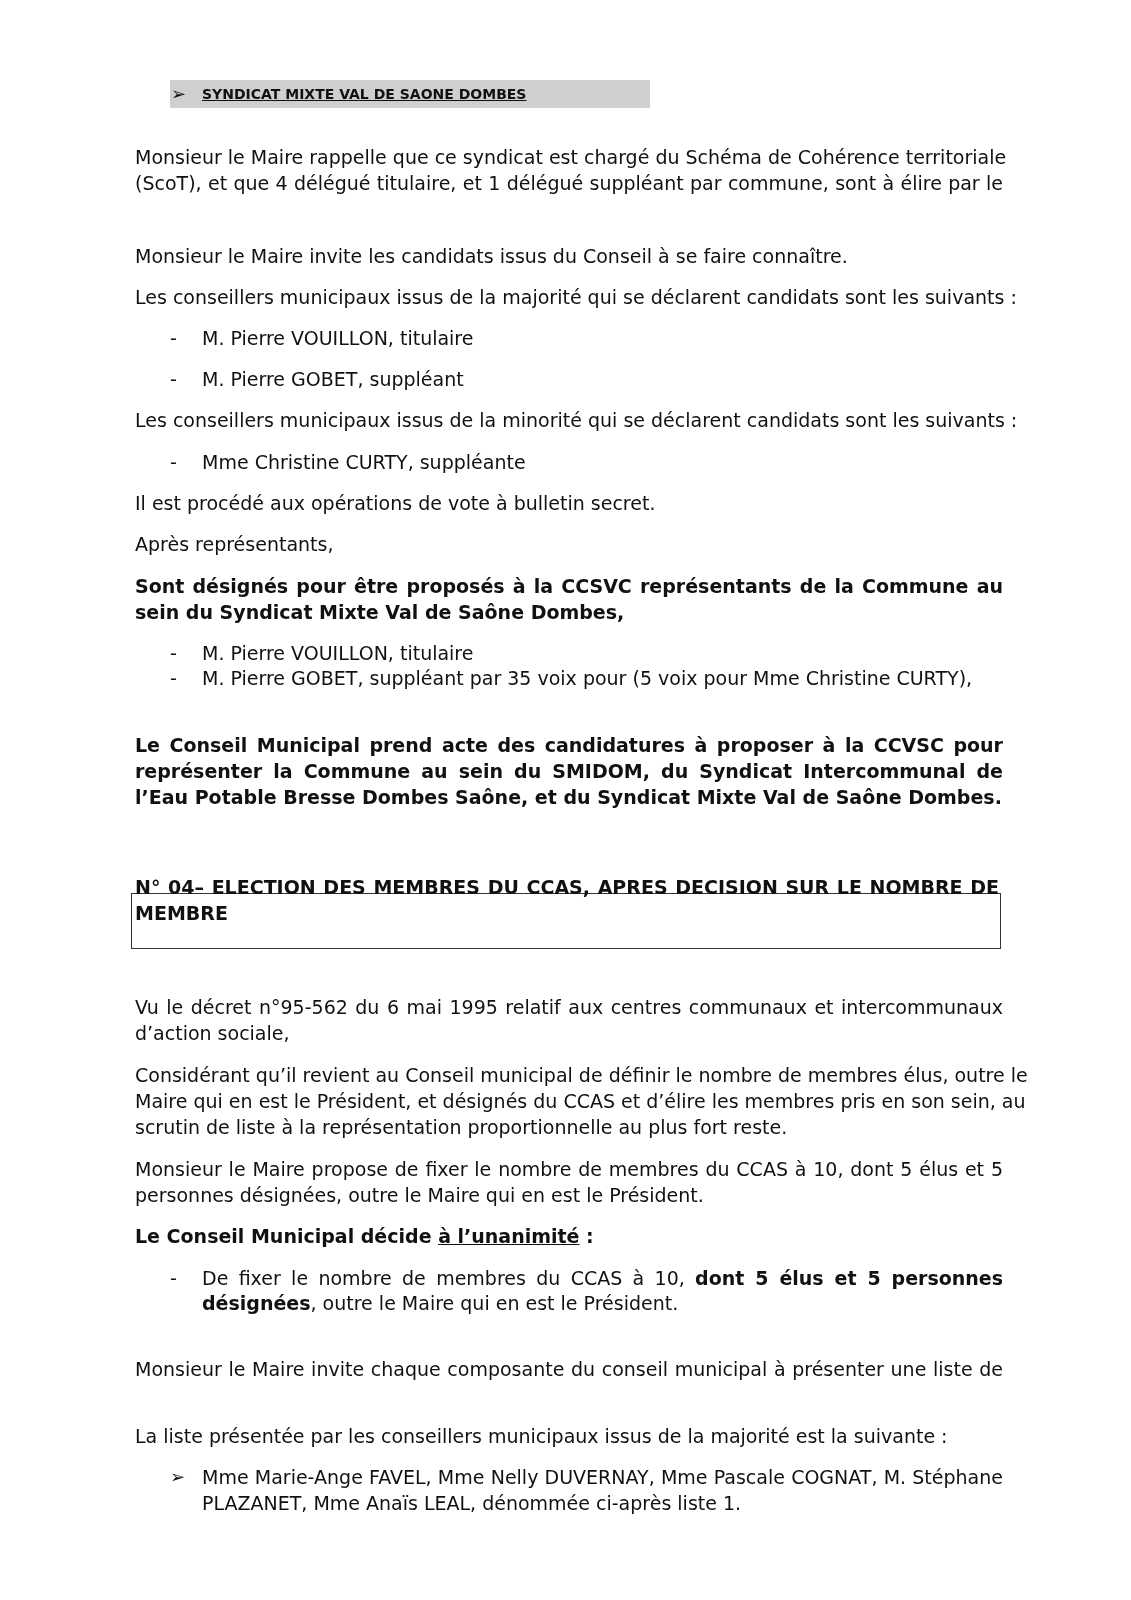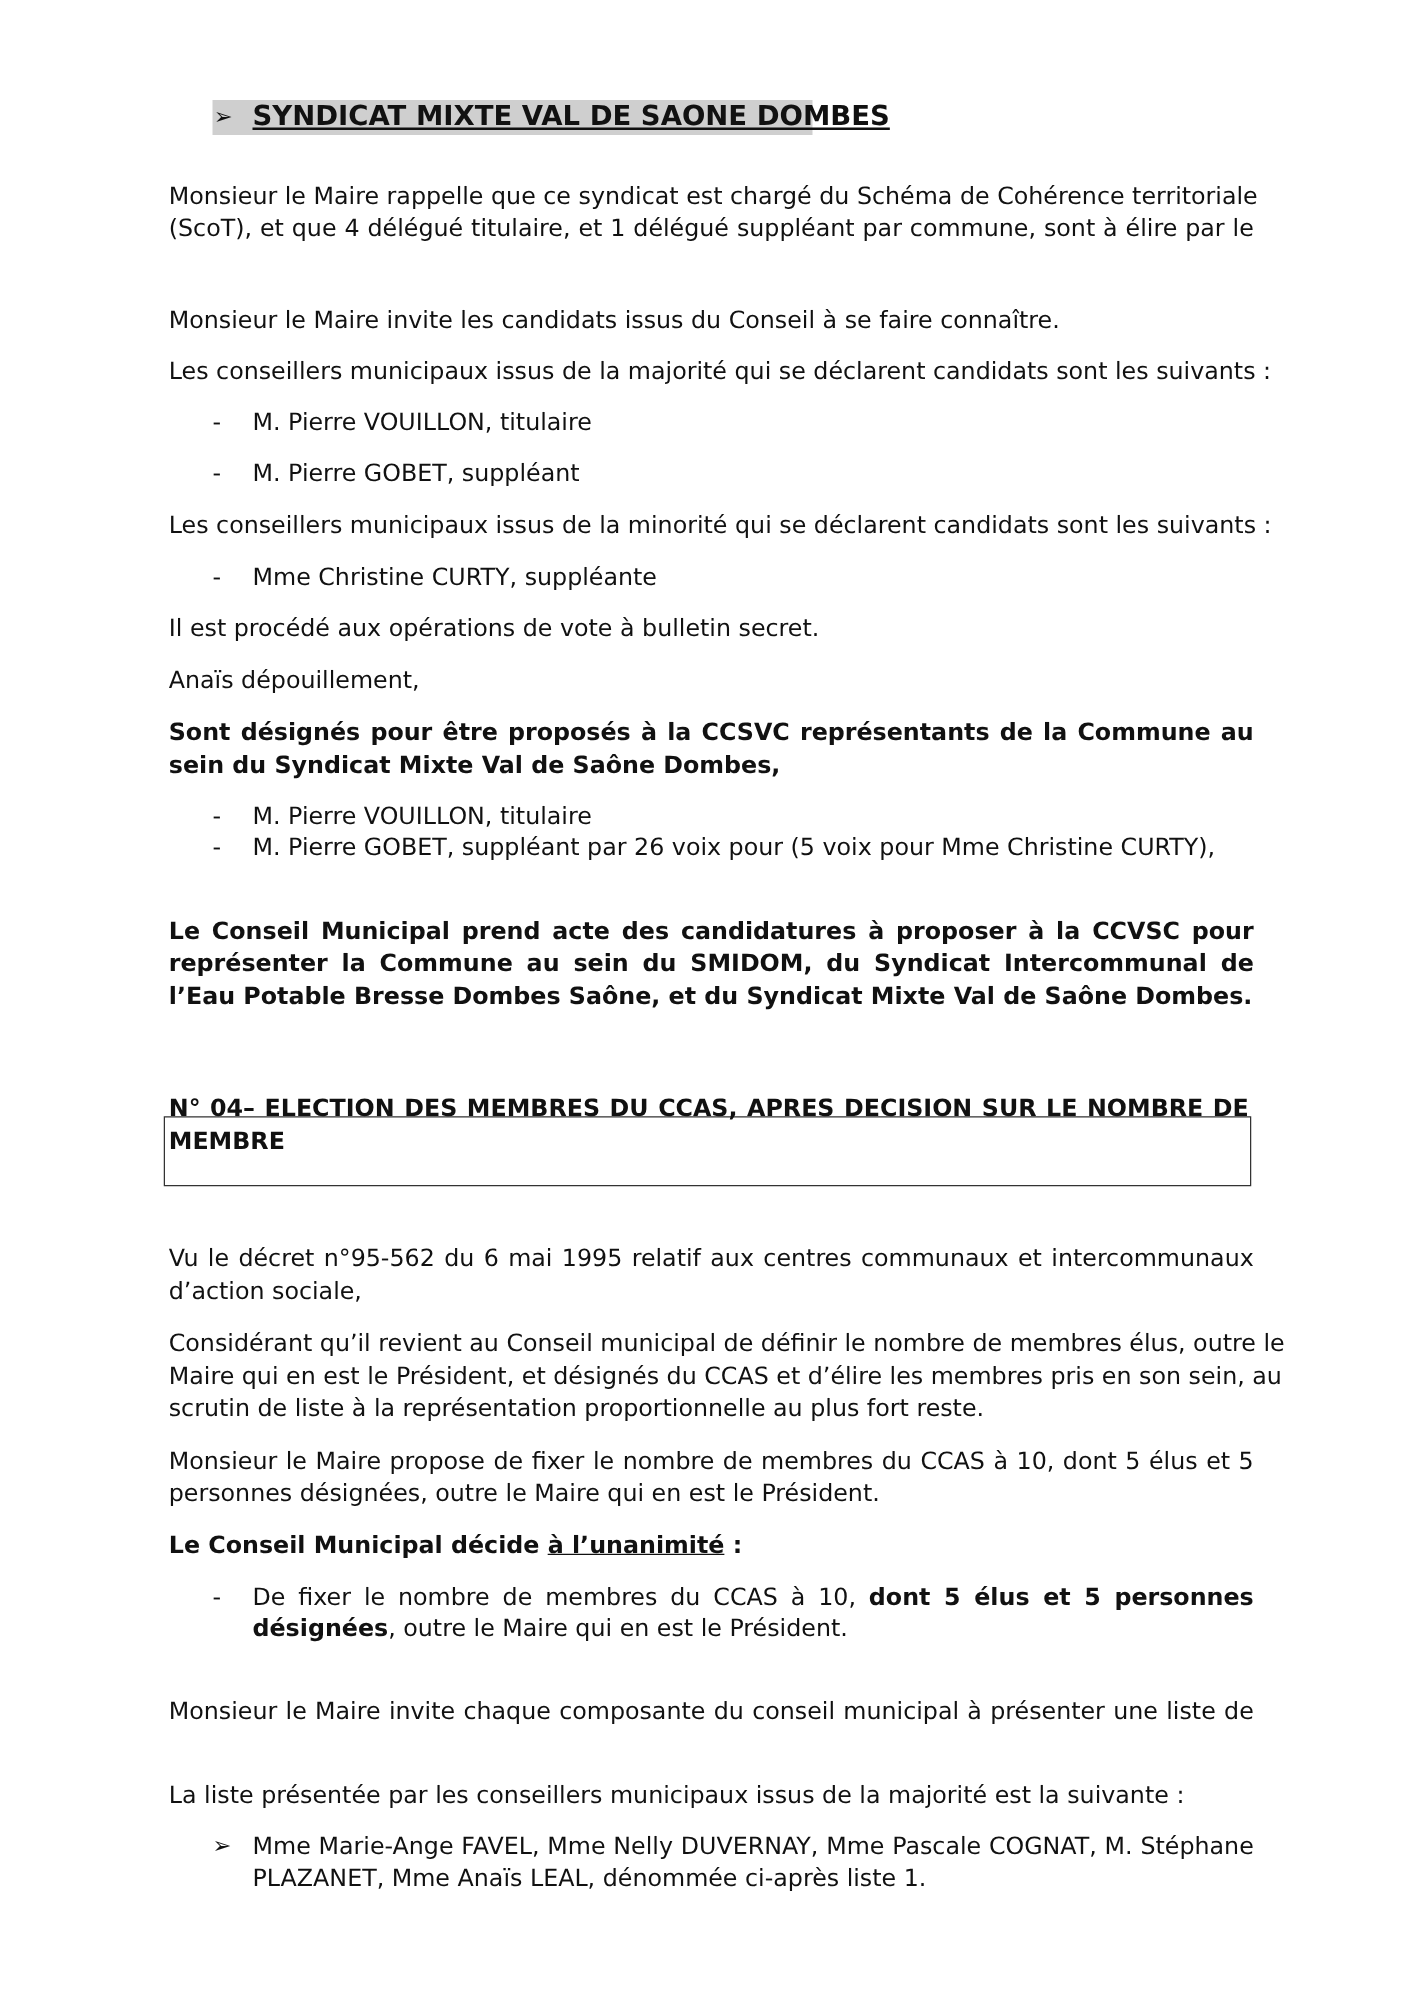--- a/index.html
+++ b/index.html
@@ -7,21 +7,21 @@
          font-family:"DejaVu Sans", sans-serif; color:#111; font-size:19px; }
   .page { position:absolute; left:0; top:0; width:1131px; height:1600px; }
   .ln { position:absolute; left:135px; width:868px; line-height:26px; white-space:nowrap; }
   .just { text-align:justify; text-align-last:justify; }
   .b { font-weight:bold; }
   .u { text-decoration:underline; }
   .dash { position:absolute; left:170px; }
   .itm { position:absolute; left:202px; white-space:nowrap; line-height:26px; }
   .sec-head { position:absolute; left:170px; top:80px; height:28px; width:480px; background:#cfcfcf; }
   .arrow { position:absolute; left:171px; top:81px; font-size:18px; line-height:26px; }
-  .sec-title { position:absolute; left:202px; top:81px; font-weight:bold; text-decoration:underline; line-height:26px; font-size:22px; }
+  .sec-title { position:absolute; left:202px; top:81px; font-weight:bold; text-decoration:underline; line-height:26px; font-size:14px; }
   .box { position:absolute; left:131px; top:893px; width:868px; height:54px; border:1.5px solid #333; }
 </style>
 </head>
 <body>
 
 <div class="page">
 
   <div class="sec-head"></div>
   <span class="arrow">➢</span>
   <span class="sec-title">SYNDICAT MIXTE VAL DE SAONE DOMBES</span>
@@ -36,29 +36,29 @@
   <span class="itm" style="top:325px">M. Pierre VOUILLON, titulaire</span>
   <span class="dash" style="top:366px;line-height:26px">-</span>
   <span class="itm" style="top:366px">M. Pierre GOBET, suppléant</span>
 
   <div class="ln" style="top:407px">Les conseillers municipaux issus de la minorité qui se déclarent candidats sont les suivants :</div>
 
   <span class="dash" style="top:449px;line-height:26px">-</span>
   <span class="itm" style="top:449px">Mme Christine CURTY, suppléante</span>
 
   <div class="ln" style="top:490px">Il est procédé aux opérations de vote à bulletin secret.</div>
-  <div class="ln" style="top:531px">Anaïs dépouillement,</div>
+  <div class="ln" style="top:531px">Après représentants,</div>
 
   <div class="ln just b" style="top:573px">Sont désignés pour être proposés à la CCSVC représentants de la Commune au</div>
   <div class="ln b" style="top:599px">sein du Syndicat Mixte Val de Saône Dombes,</div>
 
   <span class="dash" style="top:640px;line-height:26px">-</span>
   <span class="itm" style="top:640px">M. Pierre VOUILLON, titulaire</span>
   <span class="dash" style="top:665px;line-height:26px">-</span>
-  <span class="itm" style="top:665px">M. Pierre GOBET, suppléant par 26 voix pour (5 voix pour Mme Christine CURTY),</span>
+  <span class="itm" style="top:665px">M. Pierre GOBET, suppléant par 35 voix pour (5 voix pour Mme Christine CURTY),</span>
 
   <div class="ln just b" style="top:732px">Le Conseil Municipal prend acte des candidatures à proposer à la CCVSC pour</div>
   <div class="ln just b" style="top:758px">représenter la Commune au sein du SMIDOM, du Syndicat Intercommunal de</div>
   <div class="ln b" style="top:784px">l’Eau Potable Bresse Dombes Saône, et du Syndicat Mixte Val de Saône Dombes.</div>
 
   <div class="box"></div>
   <div class="ln just b" style="top:874px;left:135px;width:864px">N° 04– ELECTION DES MEMBRES DU CCAS, APRES DECISION SUR LE NOMBRE DE</div>
   <div class="ln b" style="top:900px">MEMBRE</div>
 
   <div class="ln just" style="top:994px">Vu le décret n°95-562 du 6 mai 1995 relatif aux centres communaux et intercommunaux</div>

